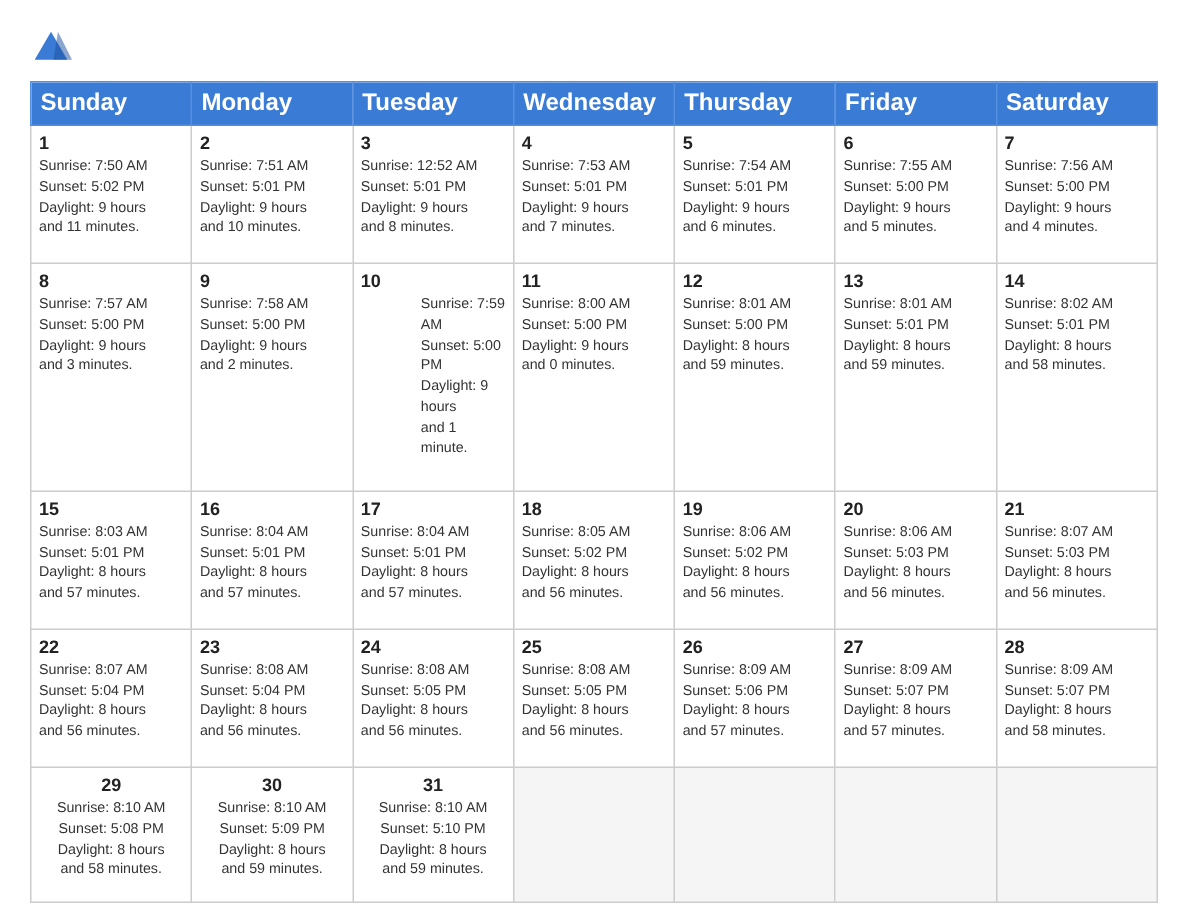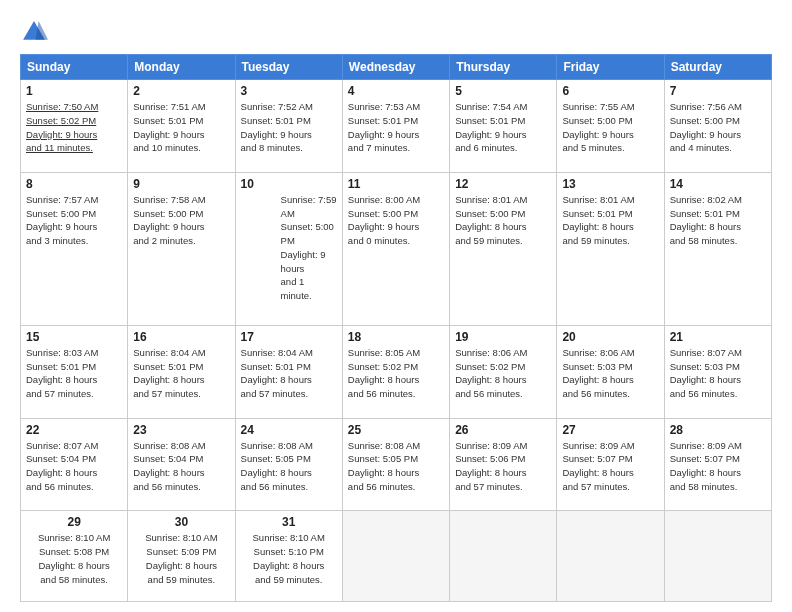--- a/index.html
+++ b/index.html
@@ -54,21 +54,21 @@
       color: #555;
     }
     .calendar {
       width: 100%;
       border-collapse: collapse;
       flex: 1;
     }
     .calendar th {
       background: #3a7bd5;
       color: #fff;
-      font-size: 12px;
+      font-size: 16px;
       font-weight: bold;
       padding: 5px 6px;
       text-align: left;
       border: 1px solid #5590e0;
     }
     .calendar td {
       border: 1px solid #ccc;
       vertical-align: top;
       padding: 4px 5px;
       font-size: 9.5px;
@@ -126,35 +126,35 @@
           <th>Wednesday</th>
           <th>Thursday</th>
           <th>Friday</th>
           <th>Saturday</th>
         </tr>
     </thead>
     <tbody id="calendar-body">
     <tr>
           <td>
             <span class="day-num">1</span>
-            <div class="day-info" style="white-space: pre-line; text-decoration: underline;">Sunrise: 7:50 AM
+            <div class="day-info" style="white-space: pre-line;">Sunrise: 7:50 AM
 Sunset: 5:02 PM
 Daylight: 9 hours
 and 11 minutes.</div>
           </td>
           <td>
             <span class="day-num">2</span>
             <div class="day-info" style="white-space: pre-line;">Sunrise: 7:51 AM
 Sunset: 5:01 PM
 Daylight: 9 hours
 and 10 minutes.</div>
           </td>
           <td>
             <span class="day-num">3</span>
-            <div class="day-info" style="white-space: pre-line;">Sunrise: 7:52 AM
+            <div class="day-info" style="white-space: pre-line;">Sunrise: 12:52 AM
 Sunset: 5:01 PM
 Daylight: 9 hours
 and 8 minutes.</div>
           </td>
           <td>
             <span class="day-num">4</span>
             <div class="day-info" style="white-space: pre-line;">Sunrise: 7:53 AM
 Sunset: 5:01 PM
 Daylight: 9 hours
 and 7 minutes.</div>

